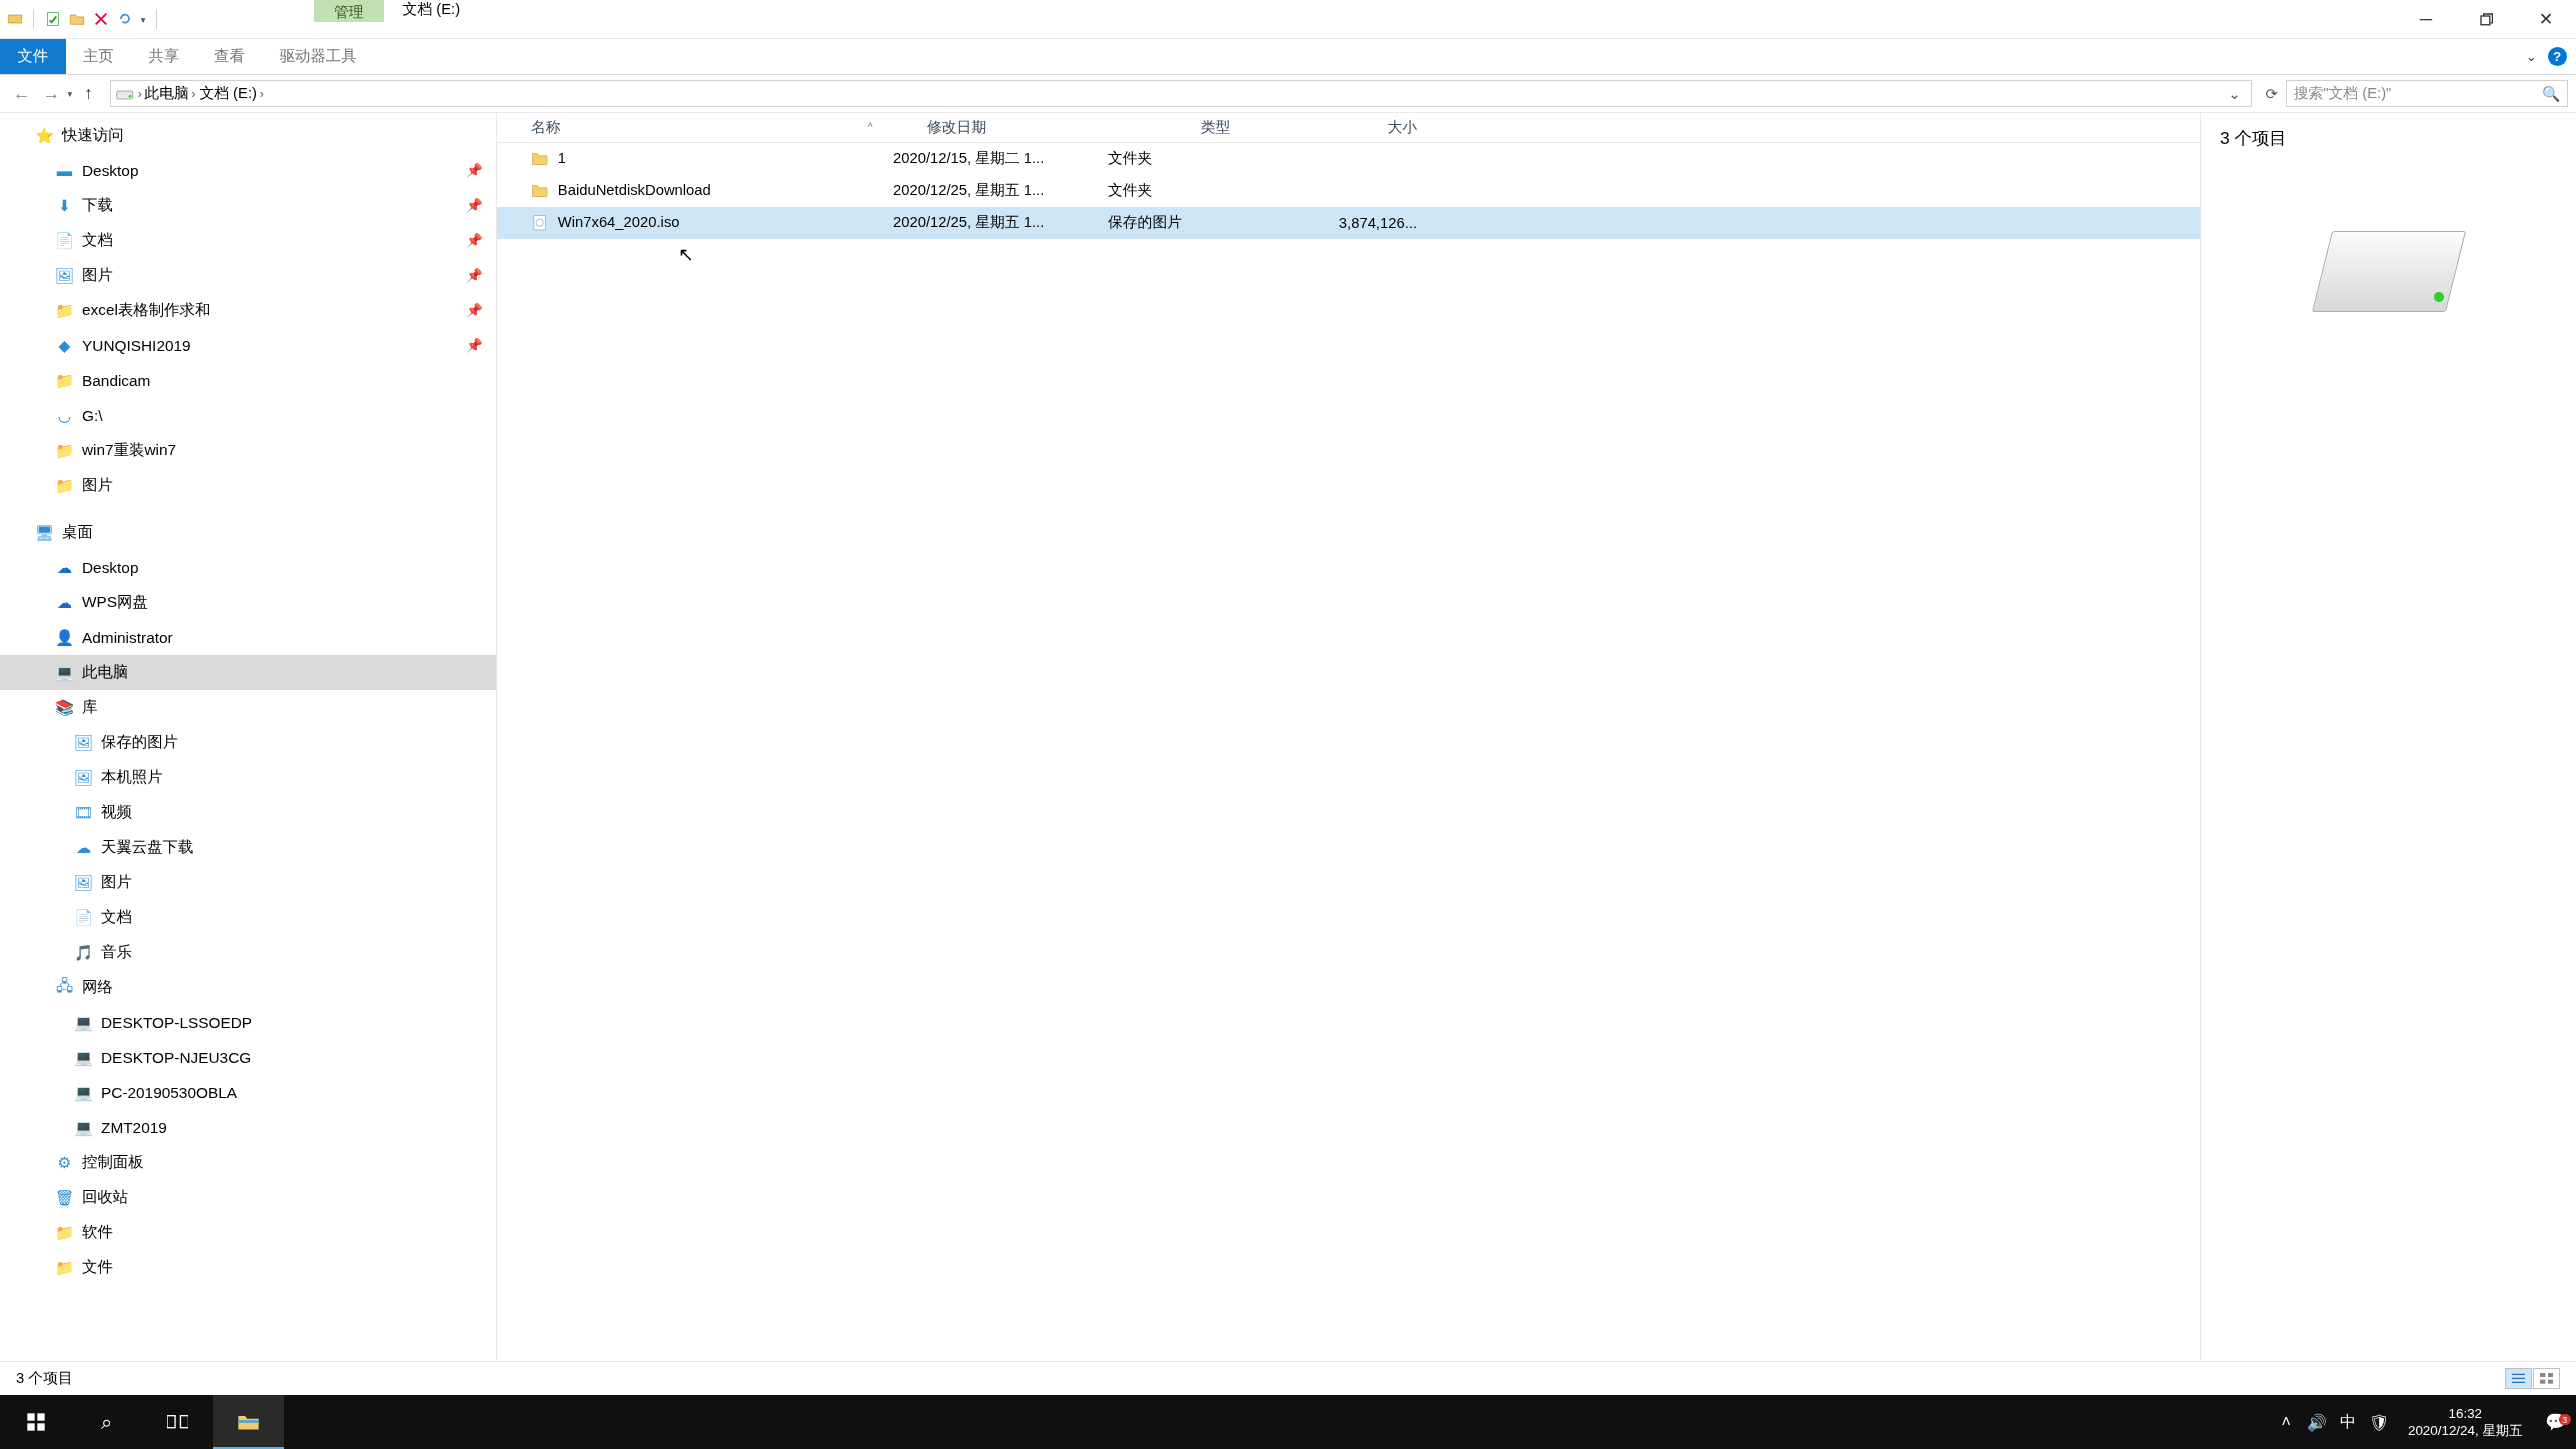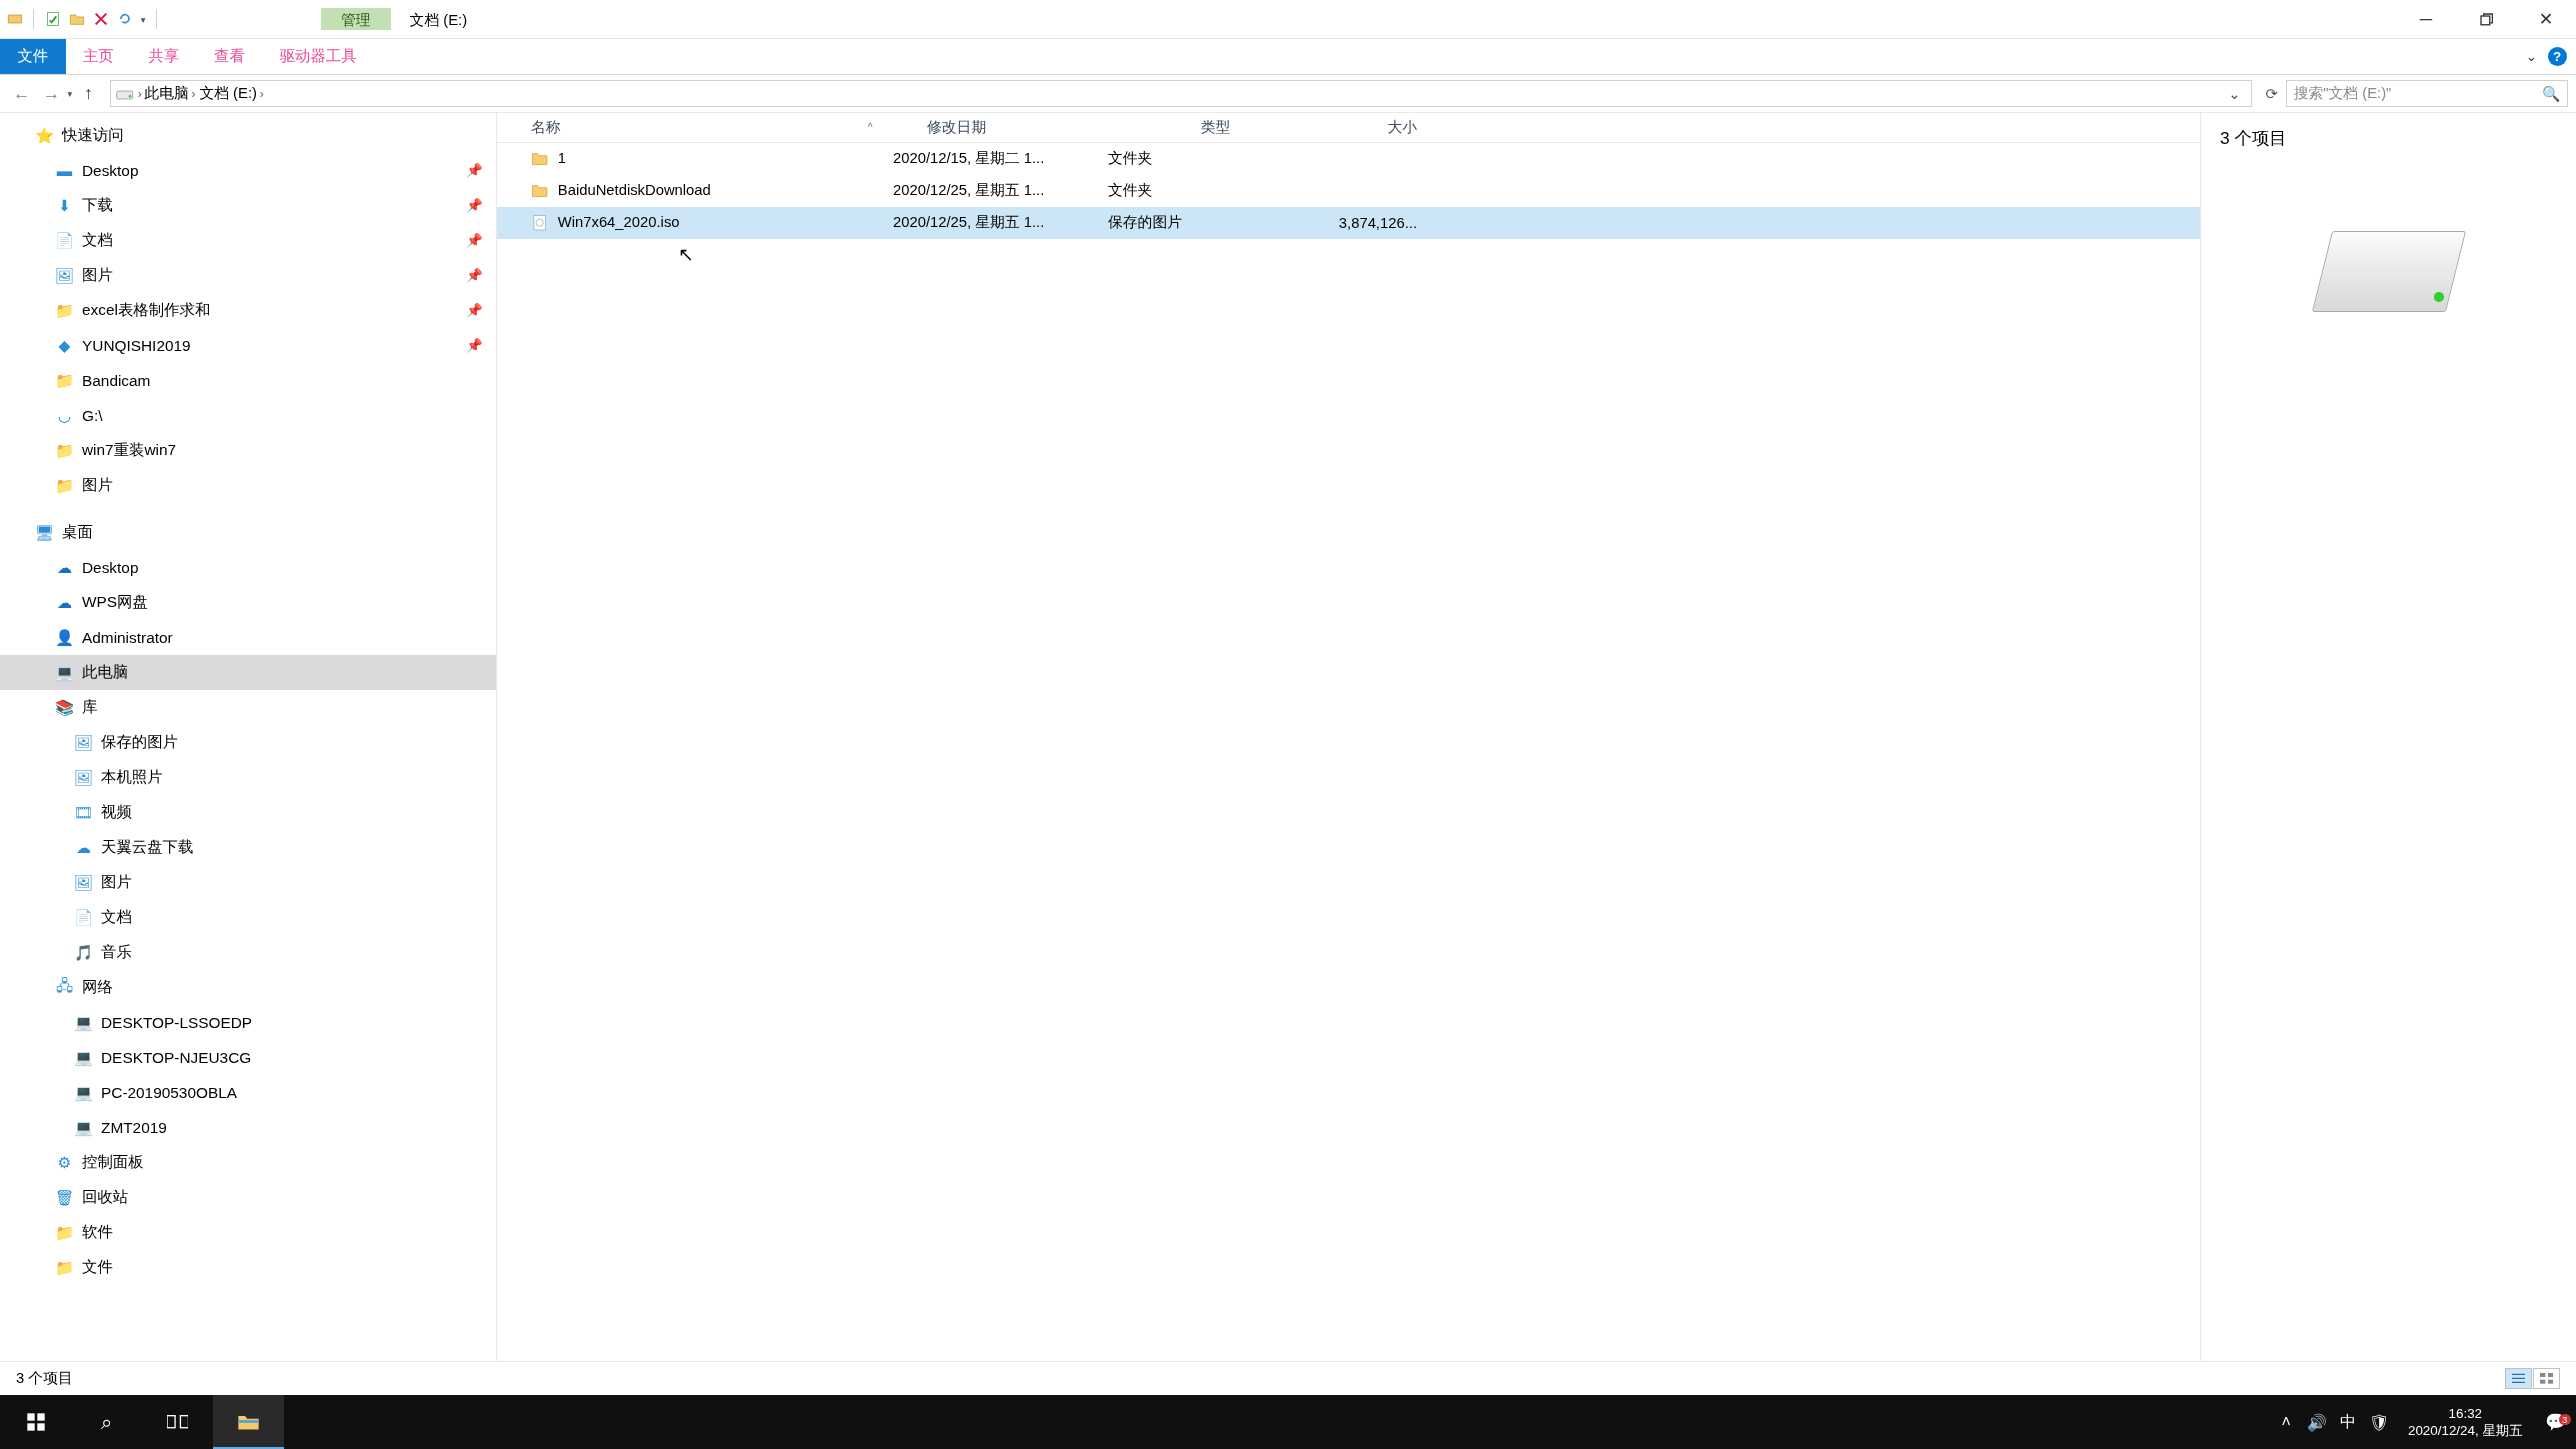--- a/index.html
+++ b/index.html
@@ -3,31 +3,31 @@
 <meta charset="utf-8">
 <style>
 * { margin:0; padding:0; box-sizing:border-box; font-family:"Microsoft YaHei","Segoe UI",sans-serif; user-select:none; }
 body { width:2576px; height:1449px; background:#fff; overflow:hidden; position:relative; }
 
 
 .title-bar { height:39px; display:flex; align-items:stretch; background:#fff; border-bottom:0.7px solid #e5e5e5; font-size:14.8px; }
 .qat { display:flex; align-items:center; gap:8px; padding:0 6.7px; }
 .qat .qicon { width:16px; height:16px; }
 .qat-sep { width:0.7px; height:20px; background:#d0d0d0; margin:0 2.7px; align-self:center; }
-.tab-group { display:flex; align-items:flex-end; margin-left:auto; margin-right:auto; position:absolute; left:321px; top:0; height:30px; }
+.tab-group { display:flex; align-items:flex-start; margin-left:auto; margin-right:auto; position:absolute; left:314px; top:0; height:30px; }
 .ctx-tab { background:#c2e0b4; color:#2c5b17; padding:2.7px 20px 0; display:flex; align-items:center; font-size:14.8px; }
 .title-text { padding:0 19px; display:flex; align-items:center; font-size:14.8px; }
 .win-ctrl { margin-left:auto; display:flex; }
 .win-btn { width:60px; display:flex; align-items:center; justify-content:center; font-size:17.4px; color:#333; }
 .win-btn.close { }
 .chev { font-size:9.4px; color:#555; }
 
 
 .ribbon { height:36px; display:flex; background:#fff; border-bottom:0.7px solid #d6d6d6; font-size:15.4px; }
-.ribbon-tab { padding:0 17.4px; display:flex; align-items:center; color:#ec4899; }
+.ribbon-tab { padding:0 17.4px; display:flex; align-items:center; color:#737373; }
 .ribbon-tab.file { background:#117bd0; color:#fff; }
 .ribbon-help { margin-left:auto; display:flex; align-items:center; padding-right:9.4px; gap:10.7px; }
 .help-ico { width:19px; height:19px; border-radius:50%; background:#0078d7; color:#fff; font-size:13.4px; display:flex; align-items:center; justify-content:center; font-weight:bold; }
 
 
 .addr-bar { height:38px; display:flex; align-items:center; padding:0 8px; gap:2.7px; font-size:14.8px; border-bottom:0.7px solid #e8e8e8; }
 .nav-btn { width:27px; height:27px; display:flex; align-items:center; justify-content:center; color:#808080; font-size:17.4px; }
 .nav-btn.enabled { color:#333; }
 .addr-box { flex:1; height:27px; border:0.7px solid #d0d0d0; display:flex; align-items:center; padding:0 5.4px; gap:4px; margin:0 5.4px; }
 .crumb { display:flex; align-items:center; gap:2.7px; }

